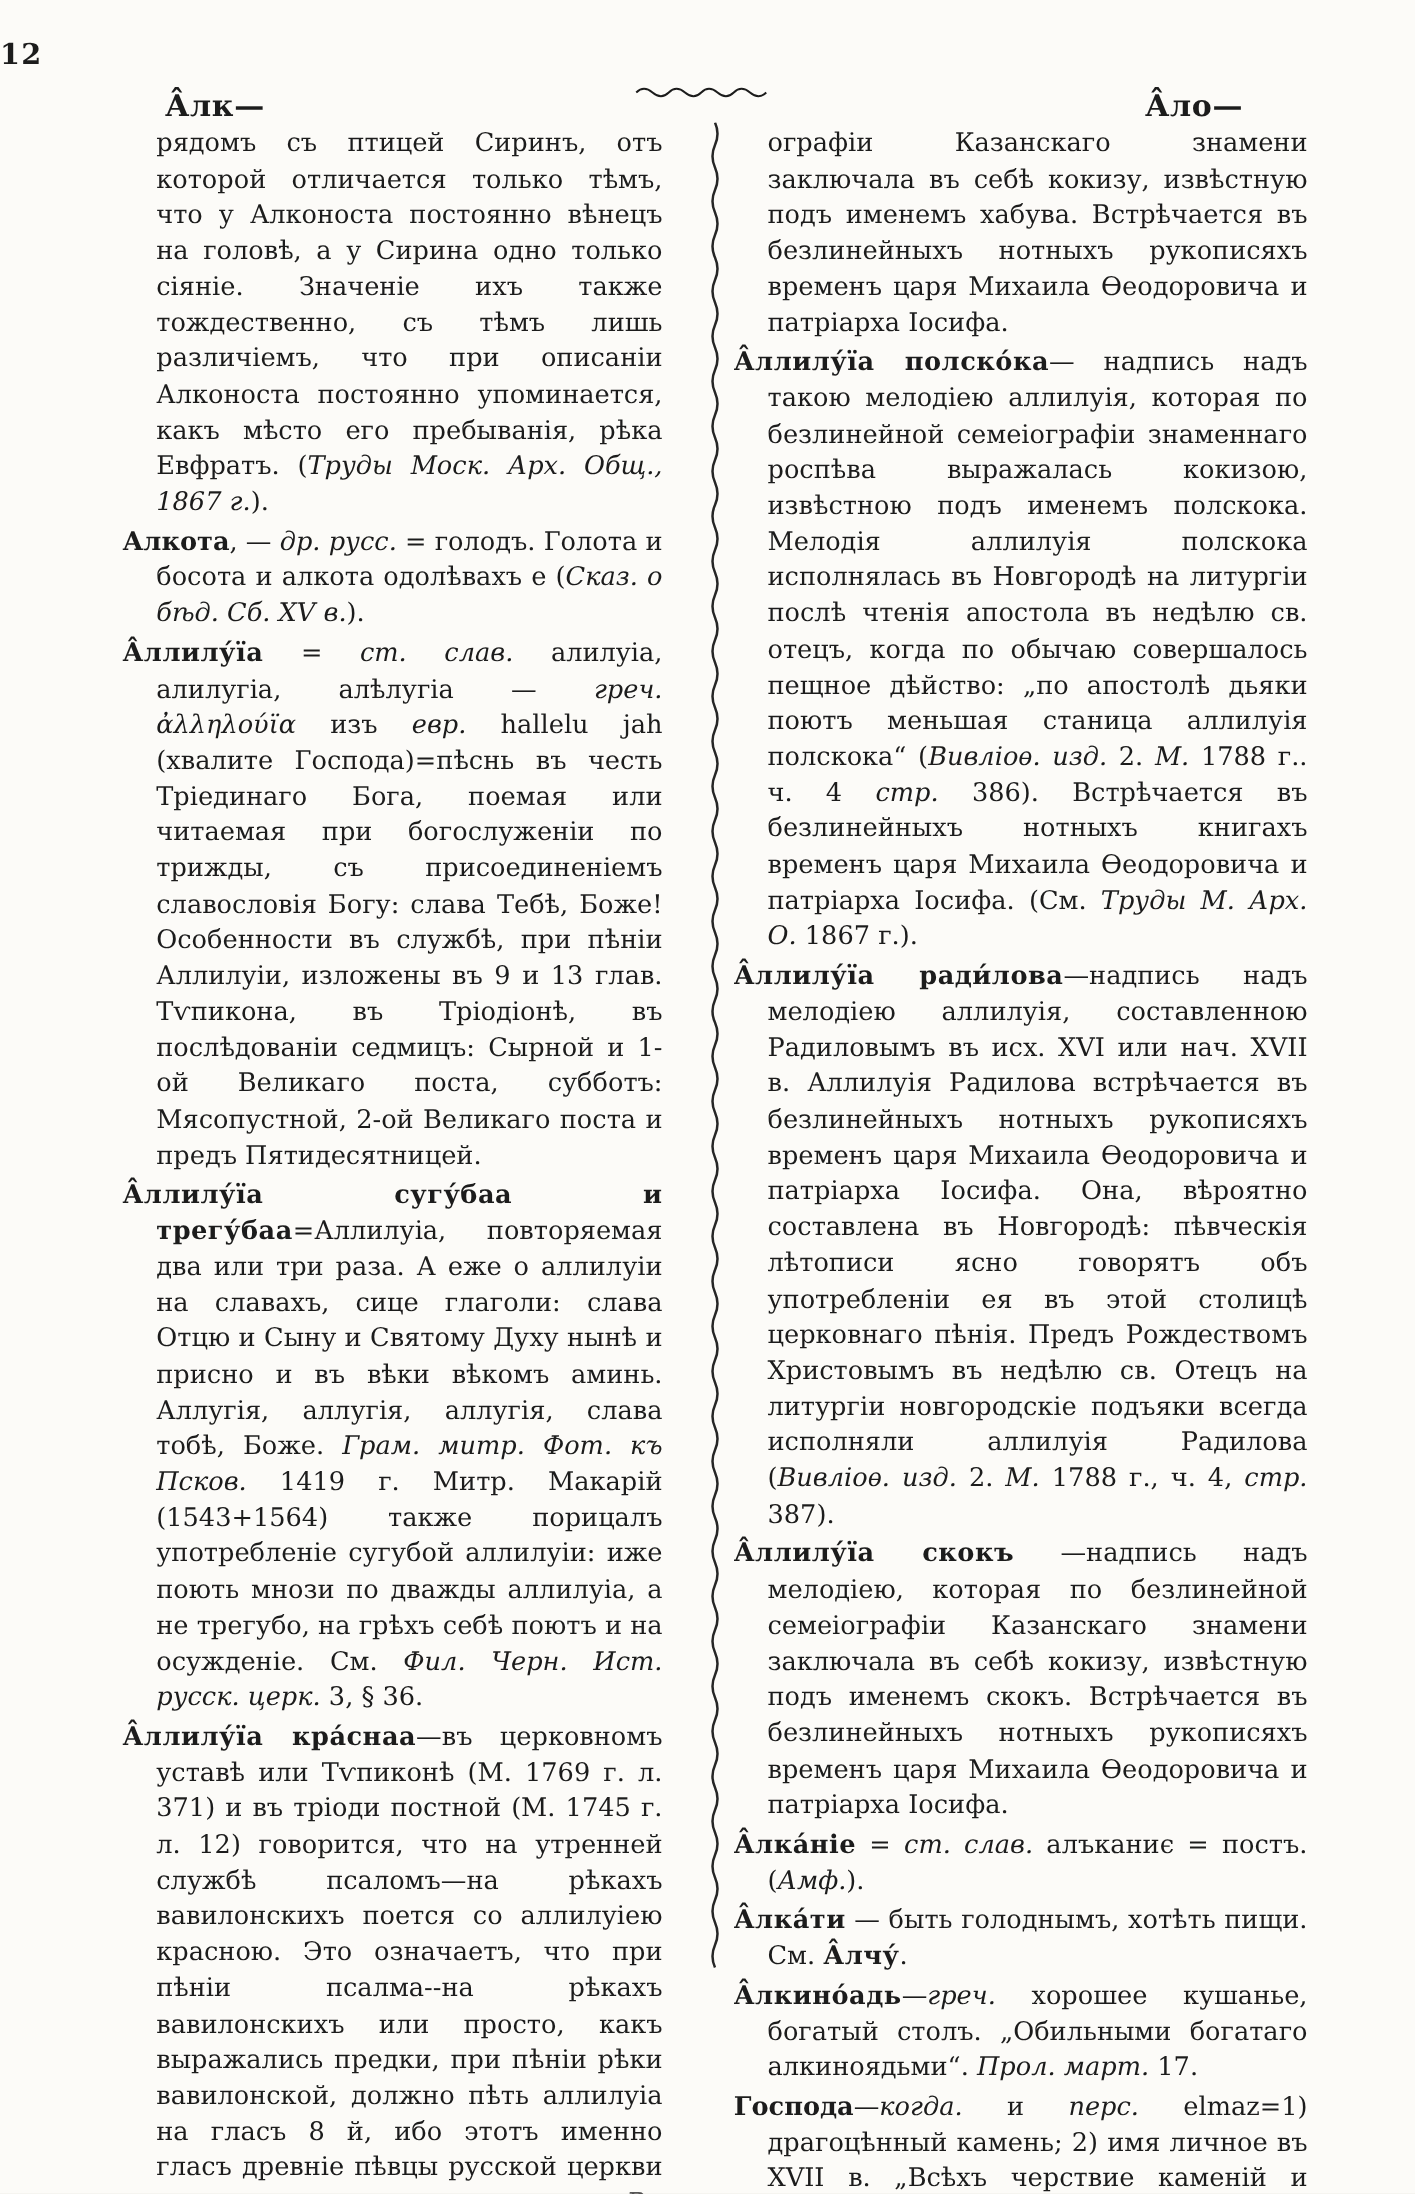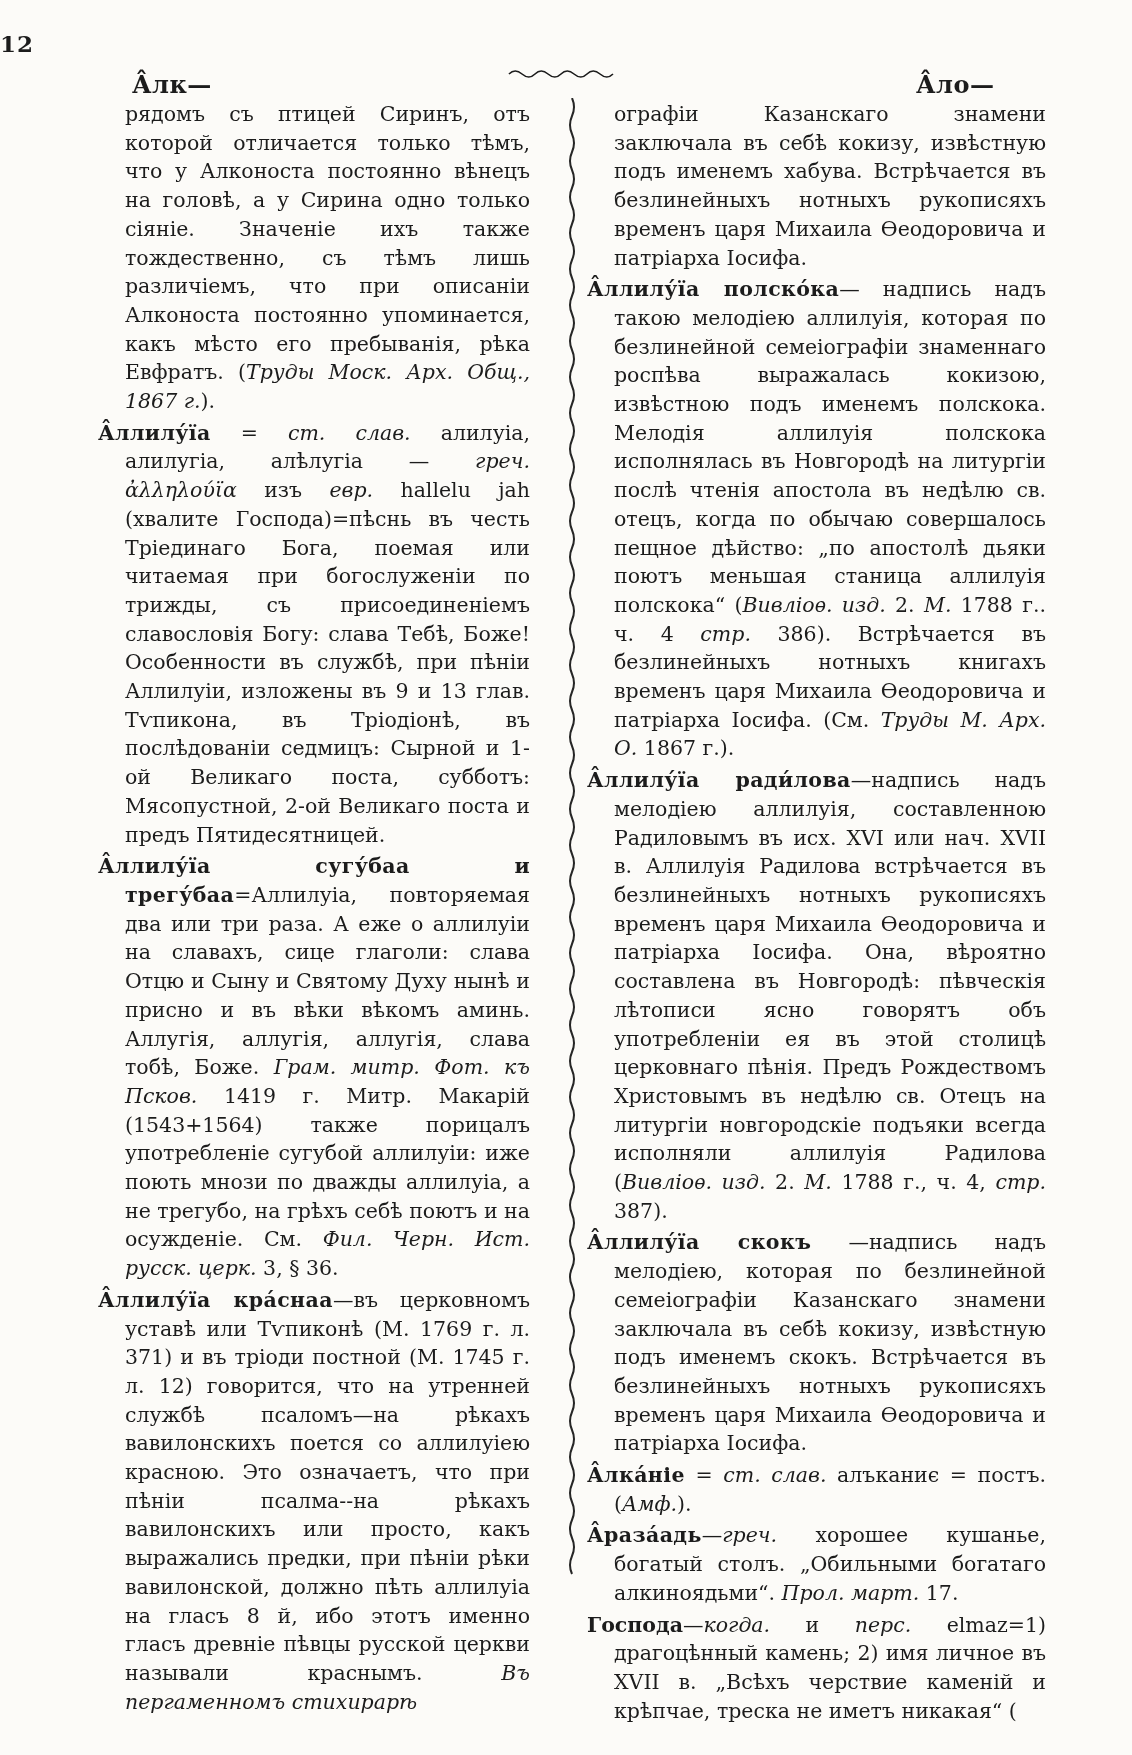--- a/index.html
+++ b/index.html
@@ -51,27 +51,29 @@
 
   <div class="guide guide-left">А̂лк—</div>
   <div class="guide guide-right">А̂ло—</div>
 
   <svg class="column-divider" width="12" height="1480" viewBox="0 0 12 1480">
     <path id="divider-path" fill="none" stroke="#262626" stroke-width="2" d="M6 0q4 9 0 18q-4 9 0 18q4 9 0 18q-4 9 0 18q4 9 0 18q-4 9 0 18q4 9 0 18q-4 9 0 18q4 9 0 18q-4 9 0 18q4 9 0 18q-4 9 0 18q4 9 0 18q-4 9 0 18q4 9 0 18q-4 9 0 18q4 9 0 18q-4 9 0 18q4 9 0 18q-4 9 0 18q4 9 0 18q-4 9 0 18q4 9 0 18q-4 9 0 18q4 9 0 18q-4 9 0 18q4 9 0 18q-4 9 0 18q4 9 0 18q-4 9 0 18q4 9 0 18q-4 9 0 18q4 9 0 18q-4 9 0 18q4 9 0 18q-4 9 0 18q4 9 0 18q-4 9 0 18q4 9 0 18q-4 9 0 18q4 9 0 18q-4 9 0 18q4 9 0 18q-4 9 0 18q4 9 0 18q-4 9 0 18q4 9 0 18q-4 9 0 18q4 9 0 18q-4 9 0 18q4 9 0 18q-4 9 0 18q4 9 0 18q-4 9 0 18q4 9 0 18q-4 9 0 18q4 9 0 18q-4 9 0 18q4 9 0 18q-4 9 0 18q4 9 0 18q-4 9 0 18q4 9 0 18q-4 9 0 18q4 9 0 18q-4 9 0 18q4 9 0 18q-4 9 0 18q4 9 0 18q-4 9 0 18q4 9 0 18q-4 9 0 18q4 9 0 18q-4 9 0 18q4 9 0 18q-4 9 0 18q4 9 0 18q-4 9 0 18q4 9 0 18q-4 9 0 18q4 9 0 18q-4 9 0 18"></path>
   </svg>
 
   <div class="col col-left">
       <p class="entry cont"><span class="r-n">рядомъ съ птицей Сиринъ, отъ которой отличается только тѣмъ, что у Алконоста постоянно вѣнецъ на головѣ, а у Сирина одно только сіяніе. Значеніе ихъ также тождественно, съ тѣмъ лишь различіемъ, что при описаніи Алконоста постоянно упоминается, какъ мѣсто его пребыванія, рѣка Евфратъ. (</span><span class="r-i">Труды Моск. Арх. Общ., 1867 г.</span><span class="r-n">).</span></p>
+      <p class="entry"><span class="r-b">Алкота</span><span class="r-n">, — </span><span class="r-i">др. русс.</span><span class="r-n"> = голодъ. Голота и босота и алкота одолѣвахъ е (</span><span class="r-i">Сказ. о бѣд. Сб. XV в.</span><span class="r-n">).</span></p>
       <p class="entry"><span class="r-h">А̂ллилу́їа</span><span class="r-n"> = </span><span class="r-i">ст. слав.</span><span class="r-n"> алилуіа, алилугіа, алѣлугіа — </span><span class="r-i">греч.</span><span class="r-n"> </span><span class="r-g">ἀλληλούϊα</span><span class="r-n"> изъ </span><span class="r-i">евр.</span><span class="r-n"> hallelu jah (хвалите Господа)=пѣснь въ честь Тріединаго Бога, поемая или читаемая при богослуженіи по трижды, съ присоединеніемъ славословія Богу: слава Тебѣ, Боже! Особенности въ службѣ, при пѣніи Аллилуіи, изложены въ 9 и 13 глав. Тѵпикона, въ Тріодіонѣ, въ послѣдованіи седмицъ: Сырной и 1-ой Великаго поста, субботъ: Мясопустной, 2-ой Великаго поста и предъ Пятидесятницей.</span></p>
       <p class="entry"><span class="r-h">А̂ллилу́їа сугу́баа и трегу́баа</span><span class="r-n">=Аллилуіа, повторяемая два или три раза. А еже о аллилуіи на славахъ, сице глаголи: слава Отцю и Сыну и Святому Духу нынѣ и присно и въ вѣки вѣкомъ аминь. Аллугія, аллугія, аллугія, слава тобѣ, Боже. </span><span class="r-i">Грам. митр. Фот. къ Псков.</span><span class="r-n"> 1419 г. Митр. Макарій (1543+1564) также порицалъ употребленіе сугубой аллилуіи: иже поють мнози по дважды аллилуіа, а не трегубо, на грѣхъ себѣ поютъ и на осужденіе. См. </span><span class="r-i">Фил. Черн. Ист. русск. церк.</span><span class="r-n"> 3, § 36.</span></p>
       <p class="entry"><span class="r-h">А̂ллилу́їа кра́снаа</span><span class="r-n">—въ церковномъ уставѣ или Тѵпиконѣ (М. 1769 г. л. 371) и въ тріоди постной (М. 1745 г. л. 12) говорится, что на утренней службѣ псаломъ—на рѣкахъ вавилонскихъ поется со аллилуіею красною. Это означаетъ, что при пѣніи псалма--на рѣкахъ вавилонскихъ или просто, какъ выражались предки, при пѣніи рѣки вавилонской, должно пѣть аллилуіа на гласъ 8 й, ибо этотъ именно гласъ древніе пѣвцы русской церкви называли краснымъ. </span><span class="r-i">Въ пергаменномъ стихирарѣ</span></p>
     </div>
   <div class="col col-right">
       <p class="entry cont"><span class="r-n">ографіи Казанскаго знамени заключала въ себѣ кокизу, извѣстную подъ именемъ хабува. Встрѣчается въ безлинейныхъ нотныхъ рукописяхъ временъ царя Михаила Ѳеодоровича и патріарха Іосифа.</span></p>
       <p class="entry"><span class="r-h">А̂ллилу́їа полско́ка</span><span class="r-n">— надпись надъ такою мелодіею аллилуія, которая по безлинейной семеіографіи знаменнаго роспѣва выражалась кокизою, извѣстною подъ именемъ полскока. Мелодія аллилуія полскока исполнялась въ Новгородѣ на литургіи послѣ чтенія апостола въ недѣлю св. отецъ, когда по обычаю совершалось пещное дѣйство: „по апостолѣ дьяки поютъ меньшая станица аллилуія полскока“ (</span><span class="r-i">Вивліоѳ. изд.</span><span class="r-n"> 2. </span><span class="r-i">М.</span><span class="r-n"> 1788 г.. ч. 4 </span><span class="r-i">стр.</span><span class="r-n"> 386). Встрѣчается въ безлинейныхъ нотныхъ книгахъ временъ царя Михаила Ѳеодоровича и патріарха Іосифа. (См. </span><span class="r-i">Труды М. Арх. О.</span><span class="r-n"> 1867 г.).</span></p>
       <p class="entry"><span class="r-h">А̂ллилу́їа ради́лова</span><span class="r-n">—надпись надъ мелодіею аллилуія, составленною Радиловымъ въ исх. XVI или нач. XVII в. Аллилуія Радилова встрѣчается въ безлинейныхъ нотныхъ рукописяхъ временъ царя Михаила Ѳеодоровича и патріарха Іосифа. Она, вѣроятно составлена въ Новгородѣ: пѣвческія лѣтописи ясно говорятъ объ употребленіи ея въ этой столицѣ церковнаго пѣнія. Предъ Рождествомъ Христовымъ въ недѣлю св. Отецъ на литургіи новгородскіе подъяки всегда исполняли аллилуія Радилова (</span><span class="r-i">Вивліоѳ. изд.</span><span class="r-n"> 2. </span><span class="r-i">М.</span><span class="r-n"> 1788 г., ч. 4, </span><span class="r-i">стр.</span><span class="r-n"> 387).</span></p>
       <p class="entry"><span class="r-h">А̂ллилу́їа скокъ</span><span class="r-n"> —надпись надъ мелодіею, которая по безлинейной семеіографіи Казанскаго знамени заключала въ себѣ кокизу, извѣстную подъ именемъ скокъ. Встрѣчается въ безлинейныхъ нотныхъ рукописяхъ временъ царя Михаила Ѳеодоровича и патріарха Іосифа.</span></p>
       <p class="entry"><span class="r-h">А̂лка́ніе</span><span class="r-n"> = </span><span class="r-i">ст. слав.</span><span class="r-n"> алъканиє = постъ. (</span><span class="r-i">Амф.</span><span class="r-n">).</span></p>
-      <p class="entry"><span class="r-h">А̂раза́адь</span><span class="r-n">—</span><span class="r-i">греч.</span><span class="r-n"> хорошее кушанье, богатый столъ. „Обильными богатаго алкиноядьми“. </span><span class="r-i">Прол. март.</span><span class="r-n"> 17.</span></p>
+      <p class="entry"><span class="r-h">А̂лка́ти</span><span class="r-n"> — быть голоднымъ, хотѣть пищи. См. </span><span class="r-h">А̂лчу́</span><span class="r-n">.</span></p>
+      <p class="entry"><span class="r-h">А̂лкино́адь</span><span class="r-n">—</span><span class="r-i">греч.</span><span class="r-n"> хорошее кушанье, богатый столъ. „Обильными богатаго алкиноядьми“. </span><span class="r-i">Прол. март.</span><span class="r-n"> 17.</span></p>
       <p class="entry"><span class="r-b">Господа</span><span class="r-n">—</span><span class="r-i">когда.</span><span class="r-n"> и </span><span class="r-i">перс.</span><span class="r-n"> elmaz=1) драгоцѣнный камень; 2) имя личное въ XVII в. „Всѣхъ черствие каменій и крѣпчае, треска не иметъ никакая“ (</span></p>
     </div>
 
 </div>
 
 </body></html>

